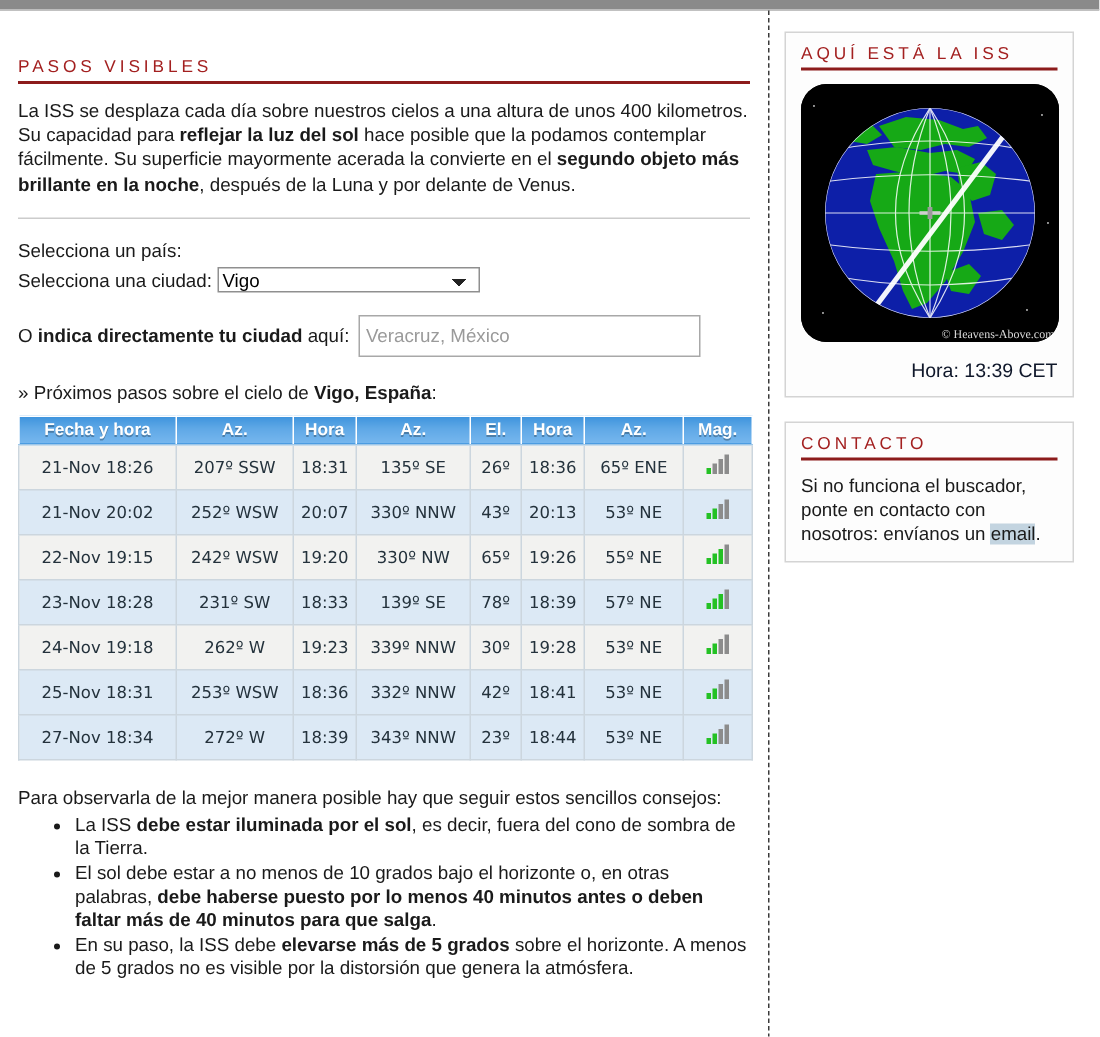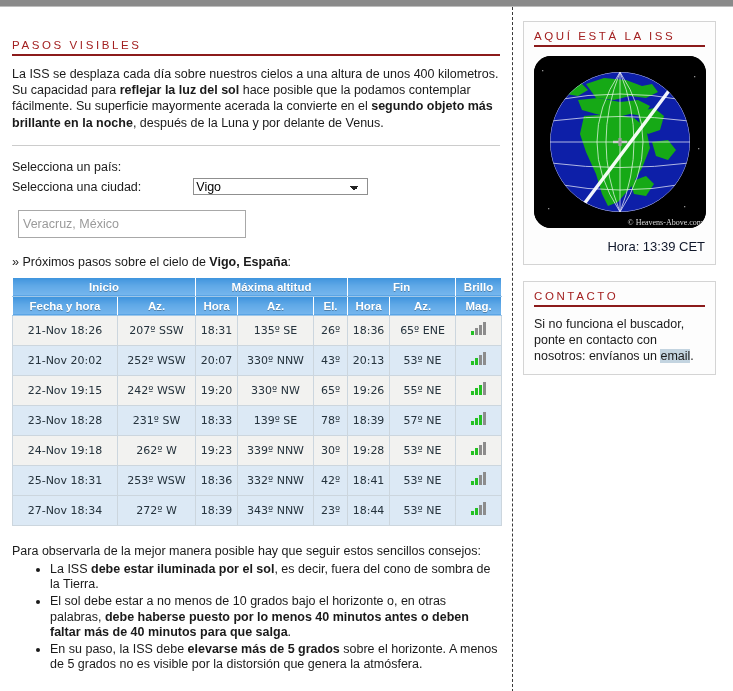--- a/index.html
+++ b/index.html
@@ -59,21 +59,20 @@
     border: 0;
     border-top: 1px solid #cccccc;
     margin: 14px 0 12px 0;
   }
   .form-row {
     display: flex;
     align-items: center;
     font-size: 12.5px;
     margin-bottom: 2px;
     line-height: 18px;
-    gap: 48px;
   }
   .form-row label { white-space: nowrap; }
   select.sel {
     font-family: "Liberation Sans", sans-serif;
     font-size: 12.5px;
     color: #000;
     background: #ffffff;
     border: 1px solid #8f8f8f;
     margin-left: 4px;
     height: 17px;
@@ -269,45 +268,40 @@
     </div>
 
     <div class="form-row">
       <label>Selecciona una ciudad:</label>
       <select class="sel" id="city-select">
         <option>Vigo</option>
       </select>
     </div>
 
     <div class="direct-row">
+      <span class="lbl"><span>O </span><b>indica directamente tu ciudad</b><span> aquí:</span></span>
       <input class="city-input" type="text" placeholder="Veracruz, México" style="">
     </div>
 
     <div class="next-line">
       <span>» Próximos pasos sobre el cielo de </span><b>Vigo, España</b><span>:</span>
     </div>
 
     <table class="passes">
       <colgroup>
         <col style="width:105px">
           <col style="width:78px">
           <col style="width:42px">
         <col style="width:76px">
           <col style="width:34px">
           <col style="width:42px">
         <col style="width:66px">
           <col style="width:46px">
       </colgroup>
       <thead>
-        <tr>
-          <th class="grp" colspan="2">Inicio</th>
-          <th class="grp" colspan="3">Máxima altitud</th>
-          <th class="grp" colspan="2">Fin</th>
-          <th class="grp">Brillo</th>
-        </tr>
         <tr>
           <th>Fecha y hora</th>
           <th>Az.</th>
           <th>Hora</th>
           <th>Az.</th>
           <th>El.</th>
           <th>Hora</th>
           <th>Az.</th>
           <th>Mag.</th>
         </tr>

